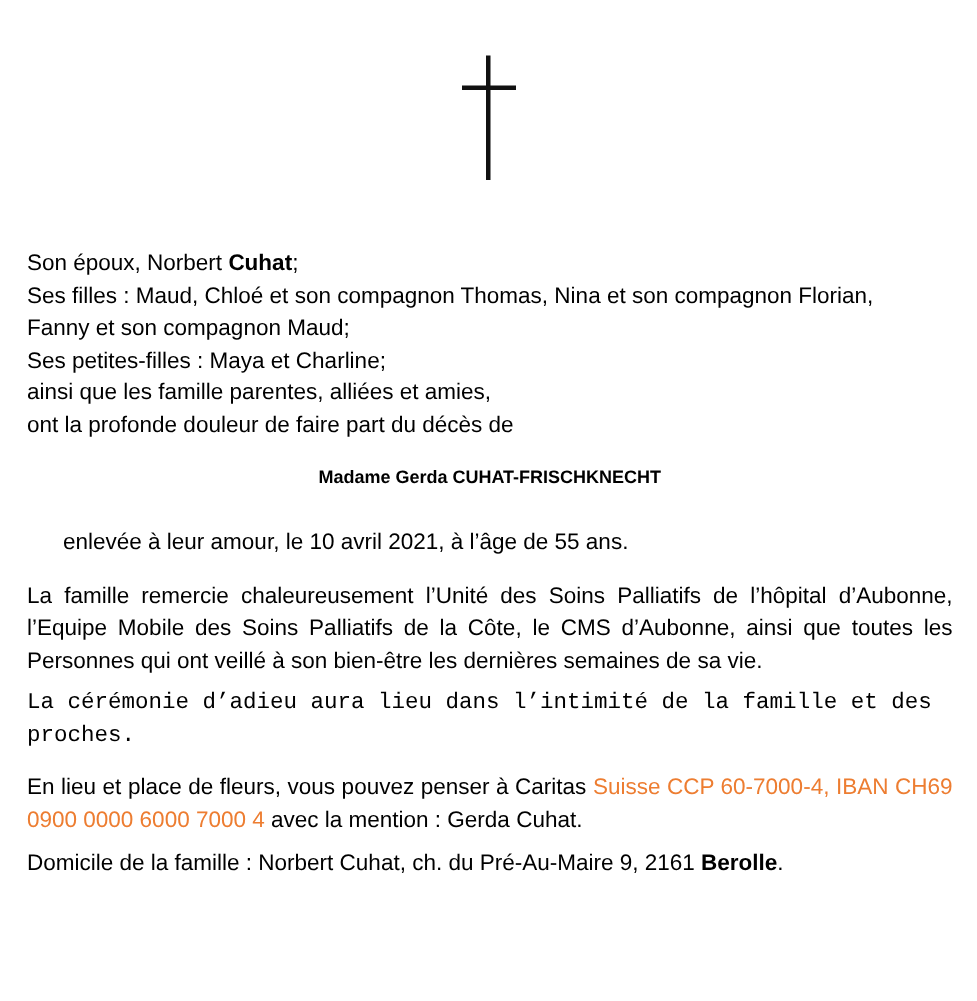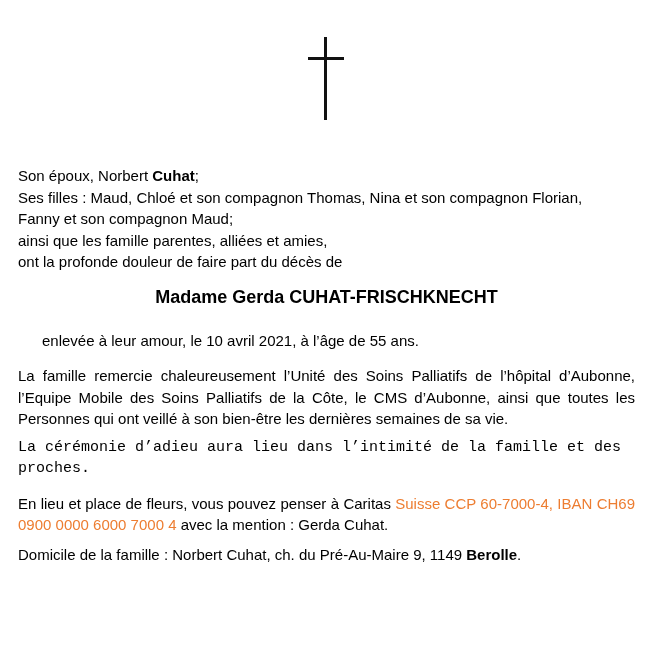--- a/index.html
+++ b/index.html
@@ -45,21 +45,21 @@
     height: 2.5px;
     background: #111111;
   }
   .family {
     margin-top: 45px;
   }
   .family .line { }
   b, .bold { font-weight: bold; }
   .title {
     margin-top: 12px;
-    font-size: 18px;
+    font-size: 12px;
     line-height: 24px;
     font-weight: bold;
     text-align: center;
   }
   .death-line {
     margin-top: 21px;
     margin-left: 24px;
   }
   .para-justify {
     text-align: justify;
@@ -87,30 +87,31 @@
     <span class="bar-v"></span>
     <span class="bar-h"></span>
   </div>
 
   <div class="content">
 
     <div class="family">
       <div class="line"><span>Son époux, Norbert </span><b>Cuhat</b><span>;</span></div>
       <div class="line">Ses filles : Maud, Chloé et son compagnon Thomas, Nina et son compagnon Florian,</div>
       <div class="line">Fanny et son compagnon Maud;</div>
+      <div class="line">Ses petites-filles : Maya et Charline;</div>
       <div class="line">ainsi que les famille parentes, alliées et amies,</div>
       <div class="line">ont la profonde douleur de faire part du décès de</div>
     </div>
 
     <div class="title">Madame Gerda CUHAT-FRISCHKNECHT</div>
 
     <div class="death-line">enlevée à leur amour, le 10 avril 2021, à l’âge de 55 ans.</div>
 
     <div class="thanks para-justify">La famille remercie chaleureusement l’Unité des Soins Palliatifs de l’hôpital d’Aubonne, l’Equipe Mobile des Soins Palliatifs de la Côte, le CMS d’Aubonne, ainsi que toutes les Personnes qui ont veillé à son bien-être les dernières semaines de sa vie.</div>
 
     <div class="ceremony">La cérémonie d’adieu aura lieu dans l’intimité de la famille et des proches.</div>
 
     <div class="donation para-justify"><span>En lieu et place de fleurs, vous pouvez penser à Caritas </span><span style="color: rgb(237, 125, 49);">Suisse CCP 60-7000-4, IBAN CH69 0900 0000 6000 7000 4</span><span> avec la mention : Gerda Cuhat.</span></div>
 
-    <div class="address"><span>Domicile de la famille : Norbert Cuhat, ch. du Pré-Au-Maire 9, 1149 </span><b>Berolle</b><span>.</span></div>
+    <div class="address"><span>Domicile de la famille : Norbert Cuhat, ch. du Pré-Au-Maire 9, 2161 </span><b>Berolle</b><span>.</span></div>
 
   </div>
 </div>
 
 </body></html>

